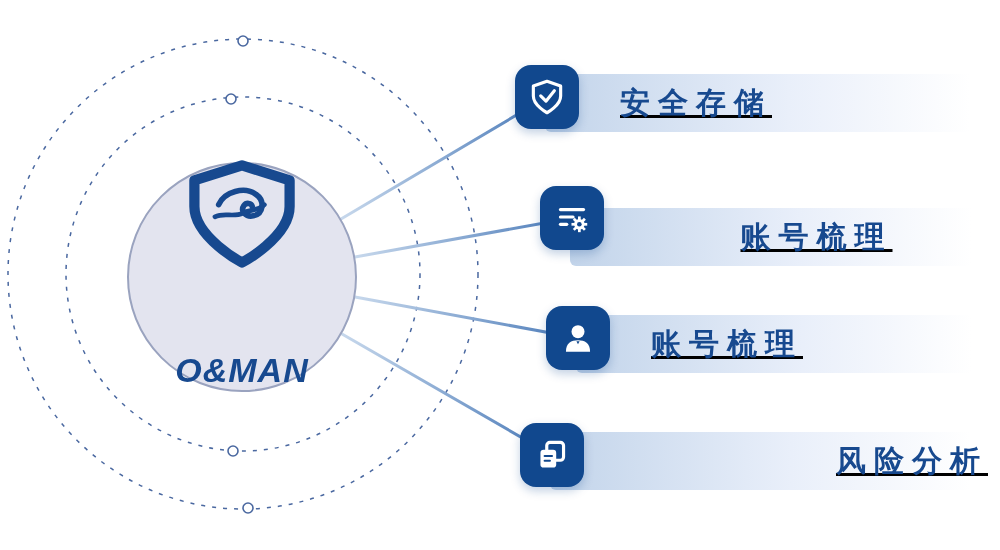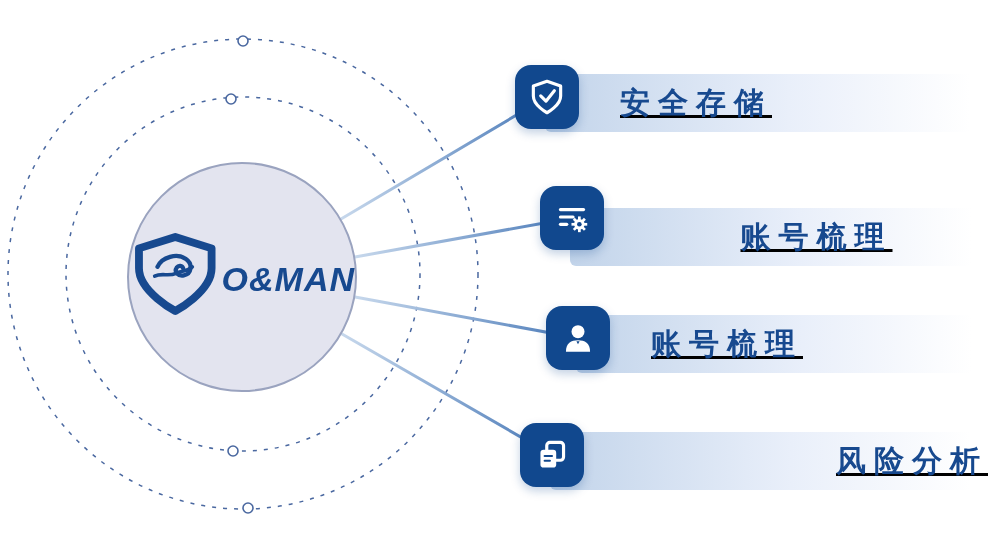--- a/index.html
+++ b/index.html
@@ -12,21 +12,21 @@
   .node{fill:#ffffff;stroke:var(--dashed,#4a68a0);stroke-width:1.6;}
   .connector{fill:none;stroke-width:3;stroke-linecap:round;}
   .gstart{stop-color:var(--line-light,#c7d8ec);}
   .gend{stop-color:var(--line-dark,#4a7ab8);}
 
   .center-circle{
     position:absolute;left:127px;top:162px;width:230px;height:230px;border-radius:50%;
     background:var(--circle-fill,#e3e4ef);
     border:2px solid var(--circle-border,#9aa3bf);
     box-sizing:border-box;
-    display:flex;flex-direction:row;align-items:center;justify-content:space-between;
+    display:flex;flex-direction:column;align-items:center;justify-content:space-between;
   }
   .logo-svg{width:128px;height:112px;margin-top:-6px;}
   .logo-shield{fill:none;stroke:var(--primary,#17498f);stroke-width:11;stroke-linejoin:round;}
   .logo-wave{fill:none;stroke:var(--primary,#17498f);stroke-linecap:round;}
   .brand-name{
     margin-top:4px;color:var(--primary,#17498f);
     font-size:34px;font-weight:bold;font-style:italic;letter-spacing:1px;
   }
 
   .bar{

